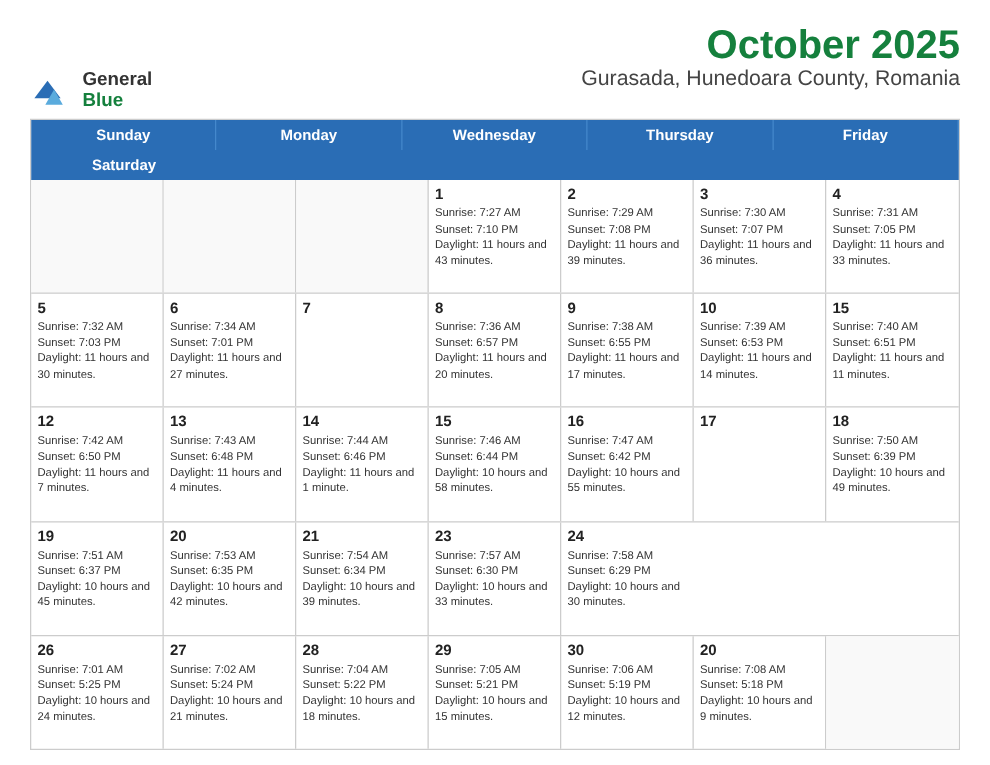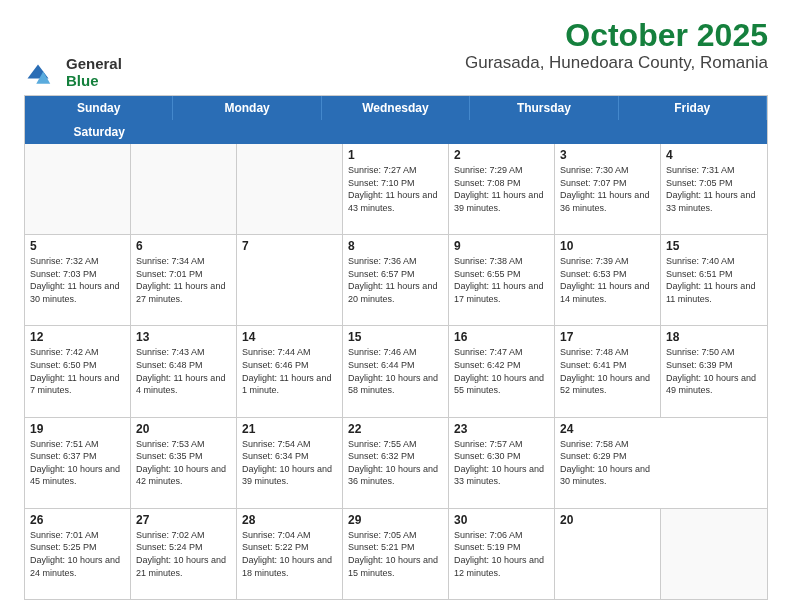--- a/index.html
+++ b/index.html
@@ -212,45 +212,40 @@
           <div class="cal-cell">
             <div class="day-num">15</div>
             <div class="cell-text">Sunrise: 7:46 AM<br>Sunset: 6:44 PM<br>Daylight: 10 hours and 58 minutes.</div>
           </div>
           <div class="cal-cell">
             <div class="day-num">16</div>
             <div class="cell-text">Sunrise: 7:47 AM<br>Sunset: 6:42 PM<br>Daylight: 10 hours and 55 minutes.</div>
           </div>
           <div class="cal-cell">
             <div class="day-num">17</div>
-            <div class="cell-text">Sunrise: 7:48 AM<br>Sunset: 6:41 PM<br>Daylight: 10 hours and 52 minutes.</div>
           </div>
           <div class="cal-cell">
             <div class="day-num">18</div>
             <div class="cell-text">Sunrise: 7:50 AM<br>Sunset: 6:39 PM<br>Daylight: 10 hours and 49 minutes.</div>
           </div>
         </div>
         <div class="cal-row">
           <div class="cal-cell">
             <div class="day-num">19</div>
             <div class="cell-text">Sunrise: 7:51 AM<br>Sunset: 6:37 PM<br>Daylight: 10 hours and 45 minutes.</div>
           </div>
           <div class="cal-cell">
             <div class="day-num">20</div>
             <div class="cell-text">Sunrise: 7:53 AM<br>Sunset: 6:35 PM<br>Daylight: 10 hours and 42 minutes.</div>
           </div>
           <div class="cal-cell">
             <div class="day-num">21</div>
             <div class="cell-text">Sunrise: 7:54 AM<br>Sunset: 6:34 PM<br>Daylight: 10 hours and 39 minutes.</div>
           </div>
           <div class="cal-cell">
-            <div class="day-num">22</div>
-            <div class="cell-text">Sunrise: 7:55 AM<br>Sunset: 6:32 PM<br>Daylight: 10 hours and 36 minutes.</div>
-          </div>
-          <div class="cal-cell">
             <div class="day-num">23</div>
             <div class="cell-text">Sunrise: 7:57 AM<br>Sunset: 6:30 PM<br>Daylight: 10 hours and 33 minutes.</div>
           </div>
           <div class="cal-cell">
             <div class="day-num">24</div>
             <div class="cell-text">Sunrise: 7:58 AM<br>Sunset: 6:29 PM<br>Daylight: 10 hours and 30 minutes.</div>
           </div>
         </div>
         <div class="cal-row">
           <div class="cal-cell">
@@ -268,18 +263,19 @@
           <div class="cal-cell">
             <div class="day-num">29</div>
             <div class="cell-text">Sunrise: 7:05 AM<br>Sunset: 5:21 PM<br>Daylight: 10 hours and 15 minutes.</div>
           </div>
           <div class="cal-cell">
             <div class="day-num">30</div>
             <div class="cell-text">Sunrise: 7:06 AM<br>Sunset: 5:19 PM<br>Daylight: 10 hours and 12 minutes.</div>
           </div>
           <div class="cal-cell">
             <div class="day-num">20</div>
+            <div class="cell-text">Sunrise: 7:08 AM<br>Sunset: 5:18 PM<br>Daylight: 10 hours and 9 minutes.</div>
           </div>
           <div class="cal-cell empty"></div>
         </div>
       </div>
   </div>
 </div>
 
 </body></html>

